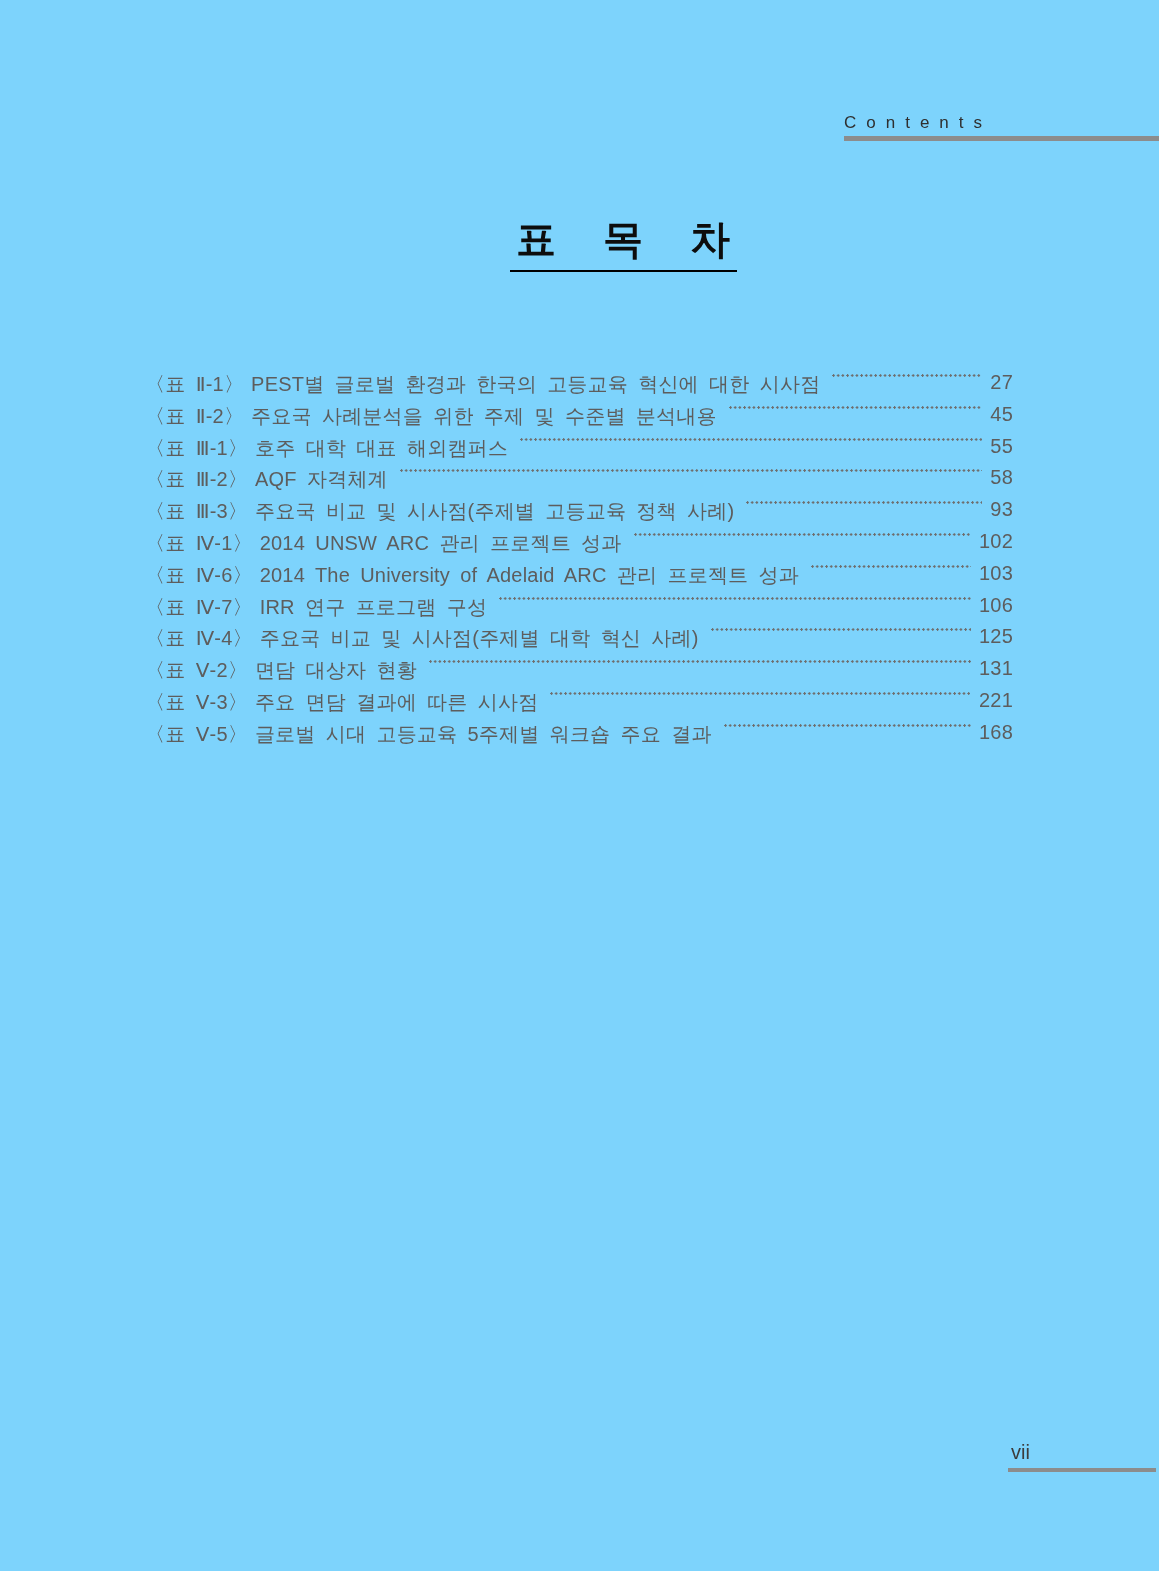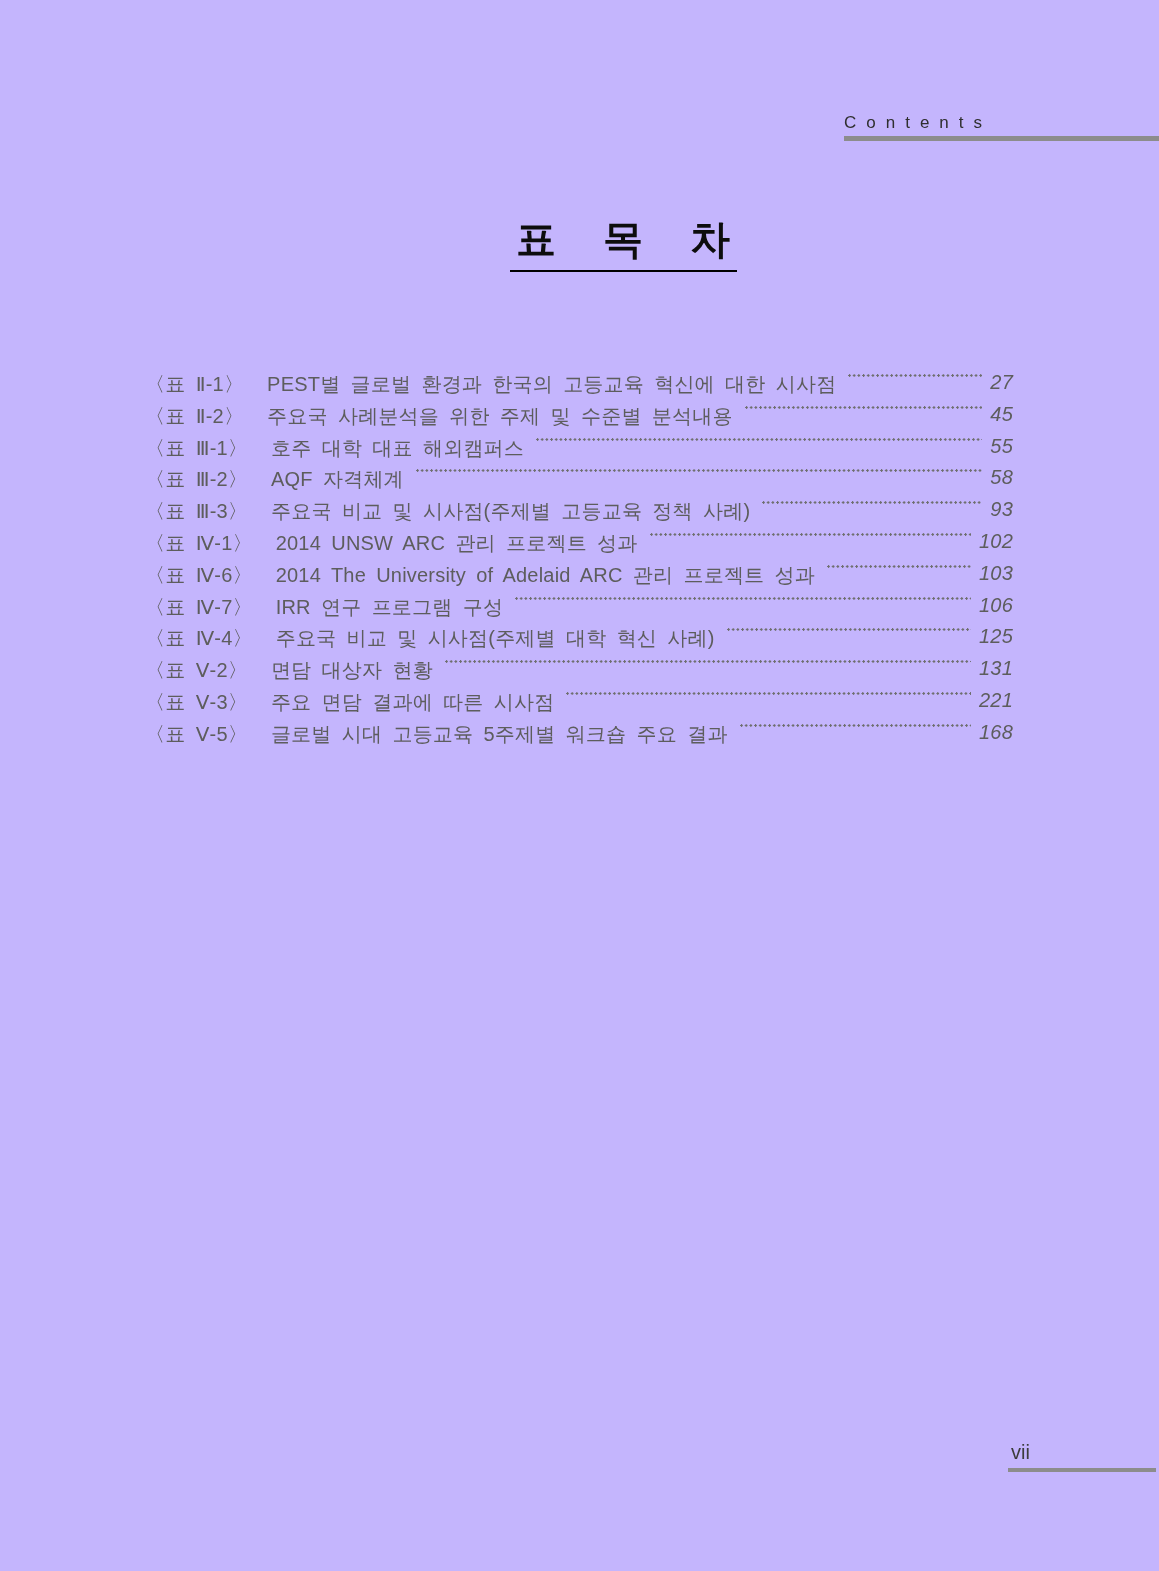--- a/index.html
+++ b/index.html
@@ -4,21 +4,21 @@
 <style>
   html, body {
     margin: 0;
     padding: 0;
     background: #ffffff;
   }
   .page {
     position: relative;
     width: 1159px;
     height: 1571px;
-    background: #c4b5fd;
+    background: #7dd3fc;
     overflow: hidden;
     font-family: "Liberation Sans", "DejaVu Sans", sans-serif;
   }
 
   
   .contents-header {
     position: absolute;
     top: 113px;
     left: 844px;
     right: 0;
@@ -68,34 +68,33 @@
   .toc-row {
     display: flex;
     height: 31.8px;
     font-size: 20px;
     color: #5d5d5d;
     letter-spacing: 0.2px;
     word-spacing: 4.5px;
     white-space: nowrap;
   }
   .toc-entry-title {
-    margin-left: 23px;
+    margin-left: 7px;
   }
   .leader {
     flex: 1;
     height: 3px;
     margin: 3px 8px 0 12px;
     background-image: radial-gradient(circle at 1.5px 1.5px, #6e6e6e 1px, rgba(0,0,0,0) 1.4px);
     background-size: 4.7px 3px;
     background-repeat: repeat-x;
     min-width: 20px;
   }
   .toc-page {
     color: #5d5d5d;
-    font-style: italic;
   }
 
   
   .page-footer {
     position: absolute;
     top: 1441px;
     left: 1008px;
     right: 3px;
   }
   .footer-page {

